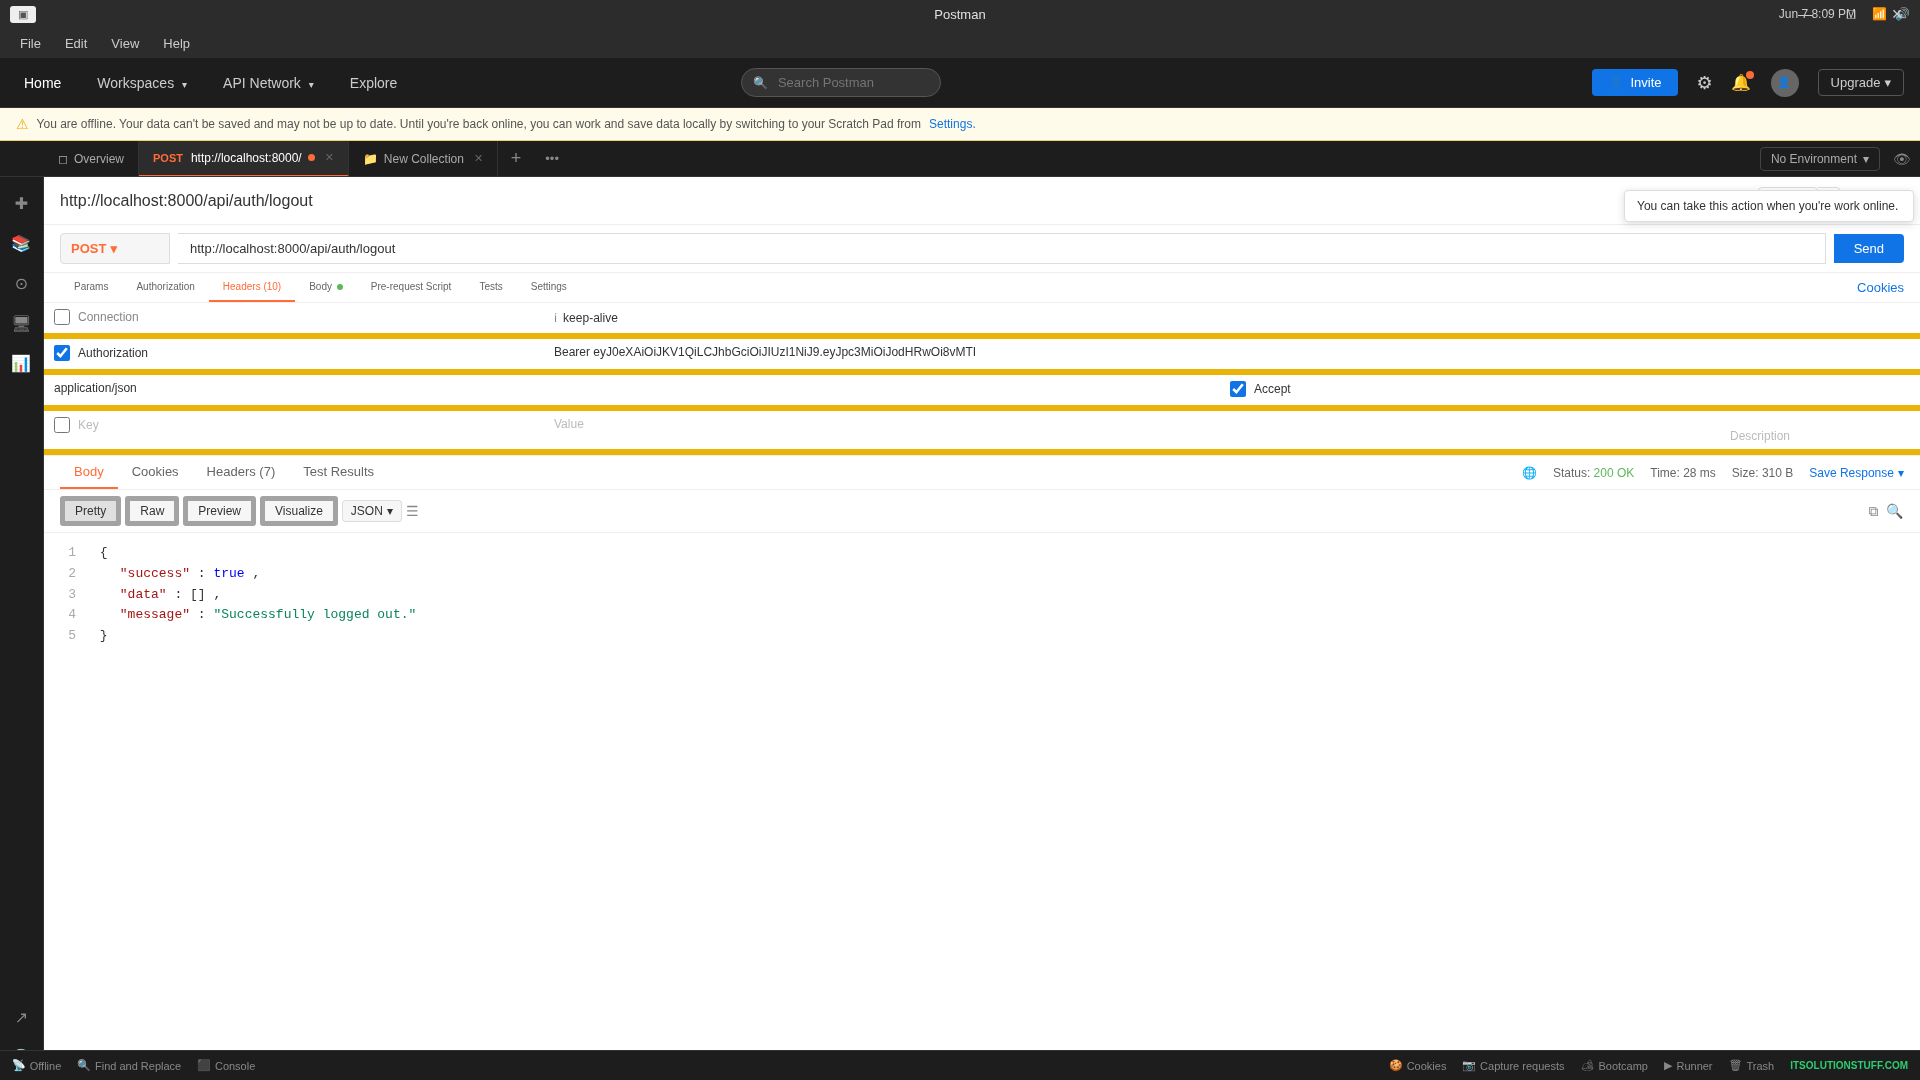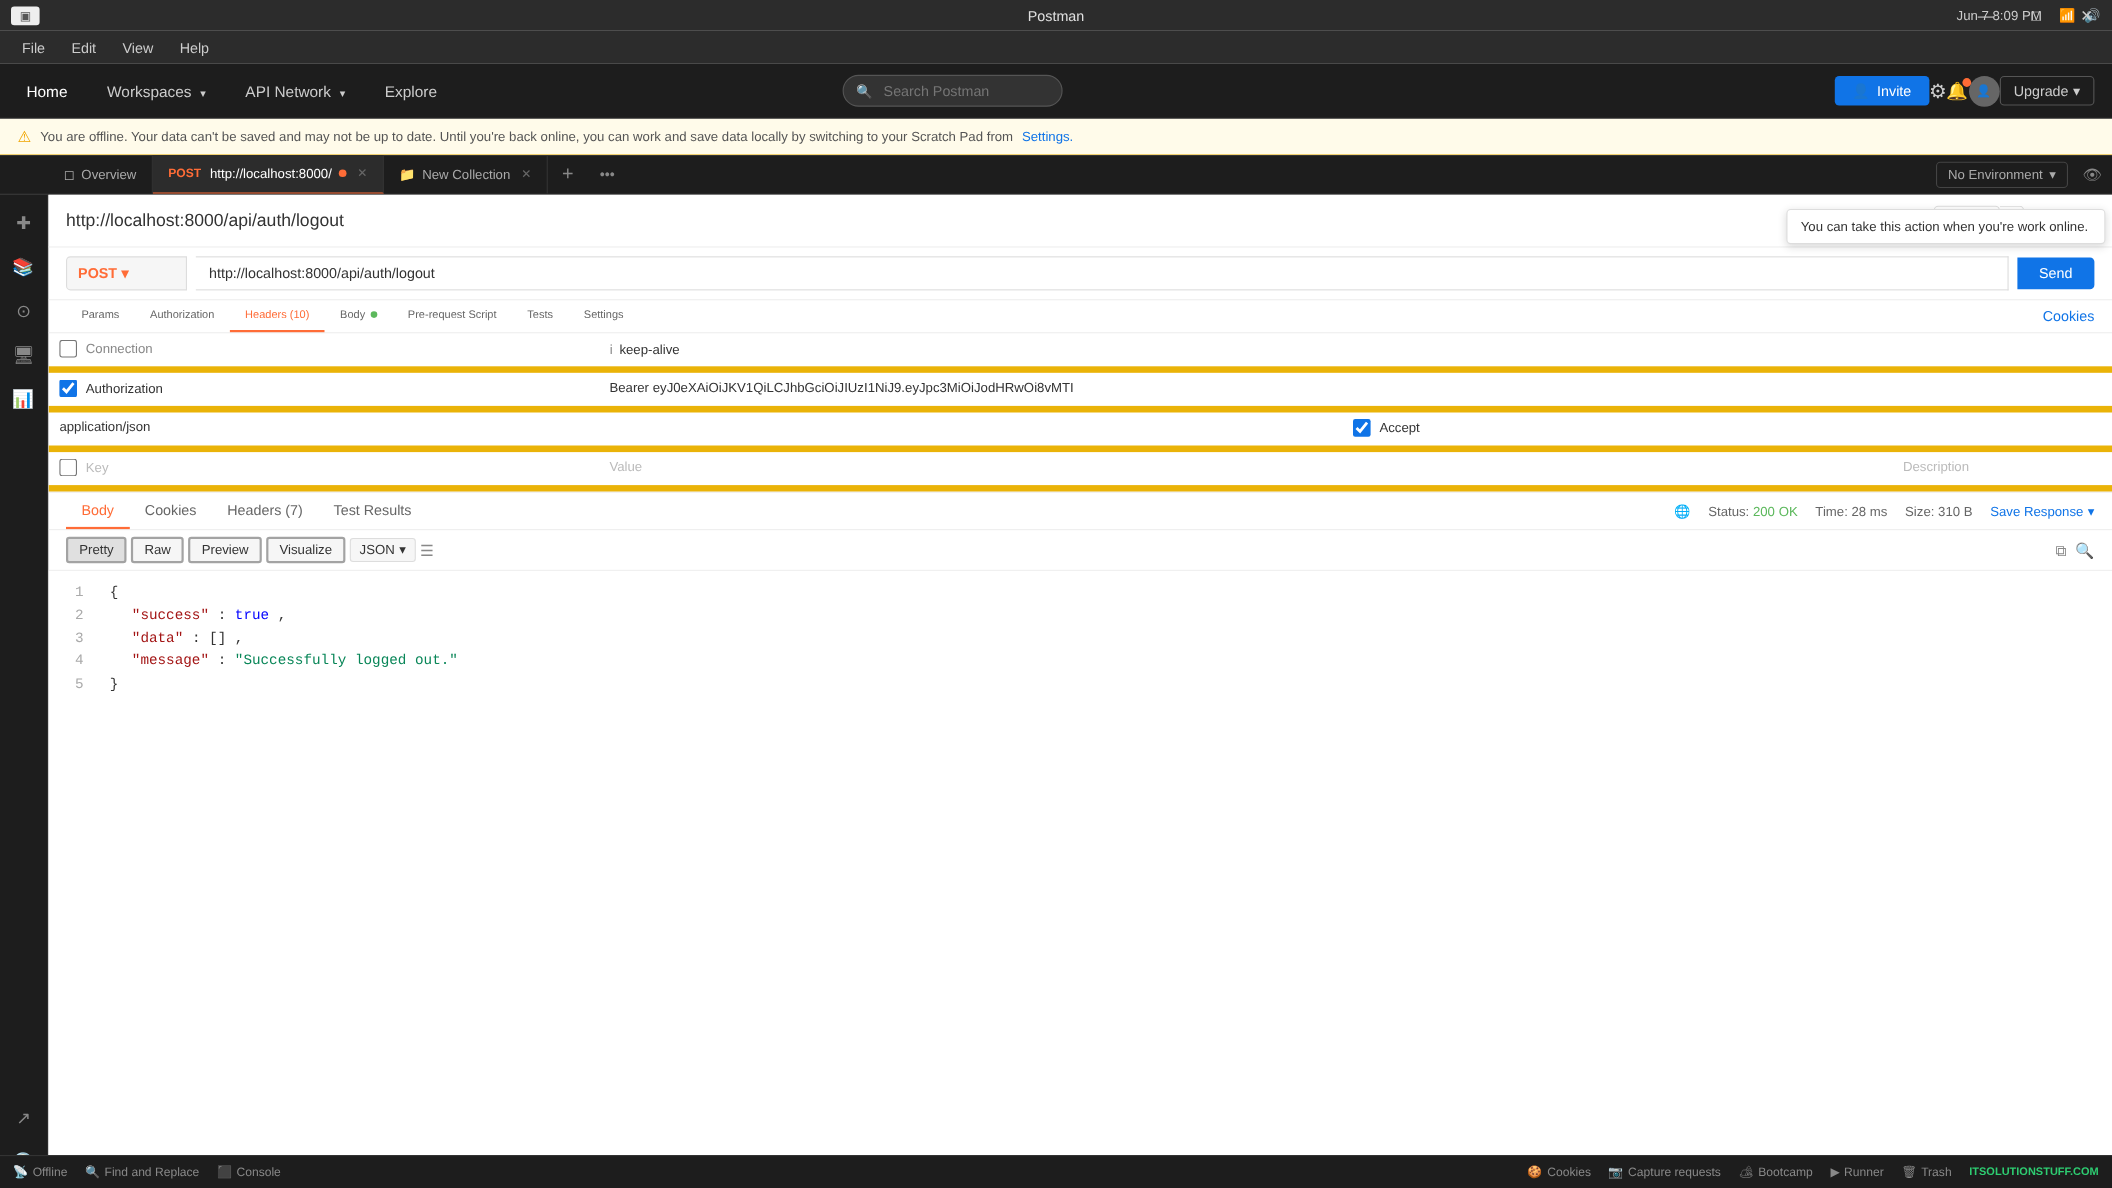--- a/index.html
+++ b/index.html
@@ -19,21 +19,21 @@
 
     
     .top-nav { background: #1d1d1d; height: 50px; display: flex; align-items: center; padding: 0 16px; gap: 20px; border-bottom: 1px solid #333; }
     .nav-item { color: #ccc; cursor: pointer; font-size: 14px; padding: 6px 8px; border-radius: 4px; }
     .nav-item.active { color: #fff; }
     .nav-item .dropdown-arrow { font-size: 10px; margin-left: 4px; }
     .search-bar { margin: 0 auto; }
     .search-input { background: #333; border: 1px solid #555; border-radius: 20px; color: #ccc; padding: 6px 16px 6px 36px; width: 200px; font-size: 13px; outline: none; }
     .search-wrap { position: relative; display: flex; align-items: center; }
     .search-icon-pos { position: absolute; left: 12px; color: #888; font-size: 12px; }
-    .nav-right { display: flex; align-items: center; gap: 0; margin-left: auto; }
+    .nav-right { display: flex; align-items: center; gap: 19px; margin-left: auto; }
     .invite-btn { background: #1074e7; color: #fff; border: none; border-radius: 4px; padding: 6px 16px; cursor: pointer; font-size: 13px; font-weight: 500; display: flex; align-items: center; gap: 6px; }
     .nav-icon-btn { color: #ccc; cursor: pointer; font-size: 16px; position: relative; }
     .upgrade-btn { background: transparent; border: 1px solid #555; color: #ccc; border-radius: 4px; padding: 5px 12px; cursor: pointer; font-size: 13px; display: flex; align-items: center; gap: 4px; }
     .notification-dot { width: 8px; height: 8px; background: #ff6b35; border-radius: 50%; position: absolute; top: -2px; right: -2px; }
     .avatar { width: 28px; height: 28px; border-radius: 50%; background: #555; display: flex; align-items: center; justify-content: center; color: #fff; font-size: 12px; overflow: hidden; }
 
     
     .warning-banner { background: #fffbea; border-bottom: 1px solid #f0d070; padding: 8px 16px; font-size: 12px; color: #555; display: flex; align-items: center; gap: 8px; }
     .warning-banner a { color: #1074e7; text-decoration: none; }
     .warning-icon { color: #f0a500; font-size: 14px; }
@@ -80,36 +80,36 @@
     
     .request-tabs { display: flex; align-items: center; padding: 0 16px; border-bottom: 1px solid #eee; gap: 0; }
     .req-tab { padding: 8px 14px; cursor: pointer; font-size: 10px; color: #666; border-bottom: 2px solid transparent; }
     .req-tab.active { color: #ff6c37; border-bottom: 2px solid #ff6c37; font-weight: 500; }
     .req-tab .dot { display: inline-block; width: 6px; height: 6px; background: #5cb85c; border-radius: 50%; margin-left: 3px; vertical-align: middle; }
     .cookies-link { margin-left: auto; color: #1074e7; font-size: 13px; cursor: pointer; }
     .header-row { display: flex; align-items: flex-start; border-bottom: 6px solid #eab308; min-height: 36px; }
     .header-cell { flex: 1; padding: 6px 10px; font-size: 12px; color: #333; overflow: hidden; text-overflow: ellipsis; white-space: nowrap; }
     .header-cell.key { flex: 0 0 500px; display: flex; align-items: center; gap: 8px; color: #888; }
     .header-cell.key.populated { color: #333; }
-    .header-cell.desc { flex: 0 0 200px; color: #888; }
+    .header-cell.desc { flex: 0 0 200px; color: #888; margin-top: 12px; }
     .header-checkbox { width: 16px; height: 16px; accent-color: #1074e7; flex-shrink: 0; }
     .info-icon { color: #888; font-size: 12px; cursor: pointer; }
 
     
     .response-section { border-top: 1px solid #eee; flex: 1; display: flex; flex-direction: column; min-height: 0; }
     .response-tabs-bar { display: flex; align-items: center; padding: 0 16px; border-bottom: 1px solid #eee; }
     .resp-tab { padding: 8px 14px; cursor: pointer; font-size: 13px; color: #666; border-bottom: 2px solid transparent; }
     .resp-tab.active { color: #ff6c37; border-bottom: 2px solid #ff6c37; }
     .resp-status { margin-left: auto; display: flex; align-items: center; gap: 16px; font-size: 12px; color: #666; }
     .status-ok { color: #5cb85c; font-weight: 500; }
     .save-response-btn { color: #1074e7; cursor: pointer; font-size: 12px; display: flex; align-items: center; gap: 4px; }
 
     
     .response-toolbar { display: flex; align-items: center; padding: 6px 16px; border-bottom: 1px solid #eee; gap: 4px; }
-    .resp-format-btn { background: #f6f6f6; border: 2px solid #a3a3a3; border-radius: 3px; padding: 3px 10px; font-size: 12px; cursor: pointer; color: #333; }
+    .resp-format-btn { background: #f6f6f6; border: 5px solid #a3a3a3; border-radius: 3px; padding: 3px 10px; font-size: 12px; cursor: pointer; color: #333; }
     .resp-format-btn.active { background: #e0e0e0; }
     .resp-format-select { background: #f6f6f6; border: 1px solid #ddd; border-radius: 3px; padding: 3px 8px; font-size: 12px; cursor: pointer; color: #333; display: flex; align-items: center; gap: 4px; }
     .filter-icon { color: #888; font-size: 14px; cursor: pointer; }
     .resp-actions-right { margin-left: auto; display: flex; gap: 8px; }
     .resp-action-icon { color: #888; font-size: 14px; cursor: pointer; }
 
     
     .json-response { flex: 1; overflow-y: auto; padding: 10px 16px; font-family: 'Courier New', monospace; font-size: 13px; line-height: 1.6; background: #fff; }
     .line-num { color: #aaa; user-select: none; margin-right: 16px; display: inline-block; width: 16px; text-align: right; }
     .json-brace { color: #333; }

